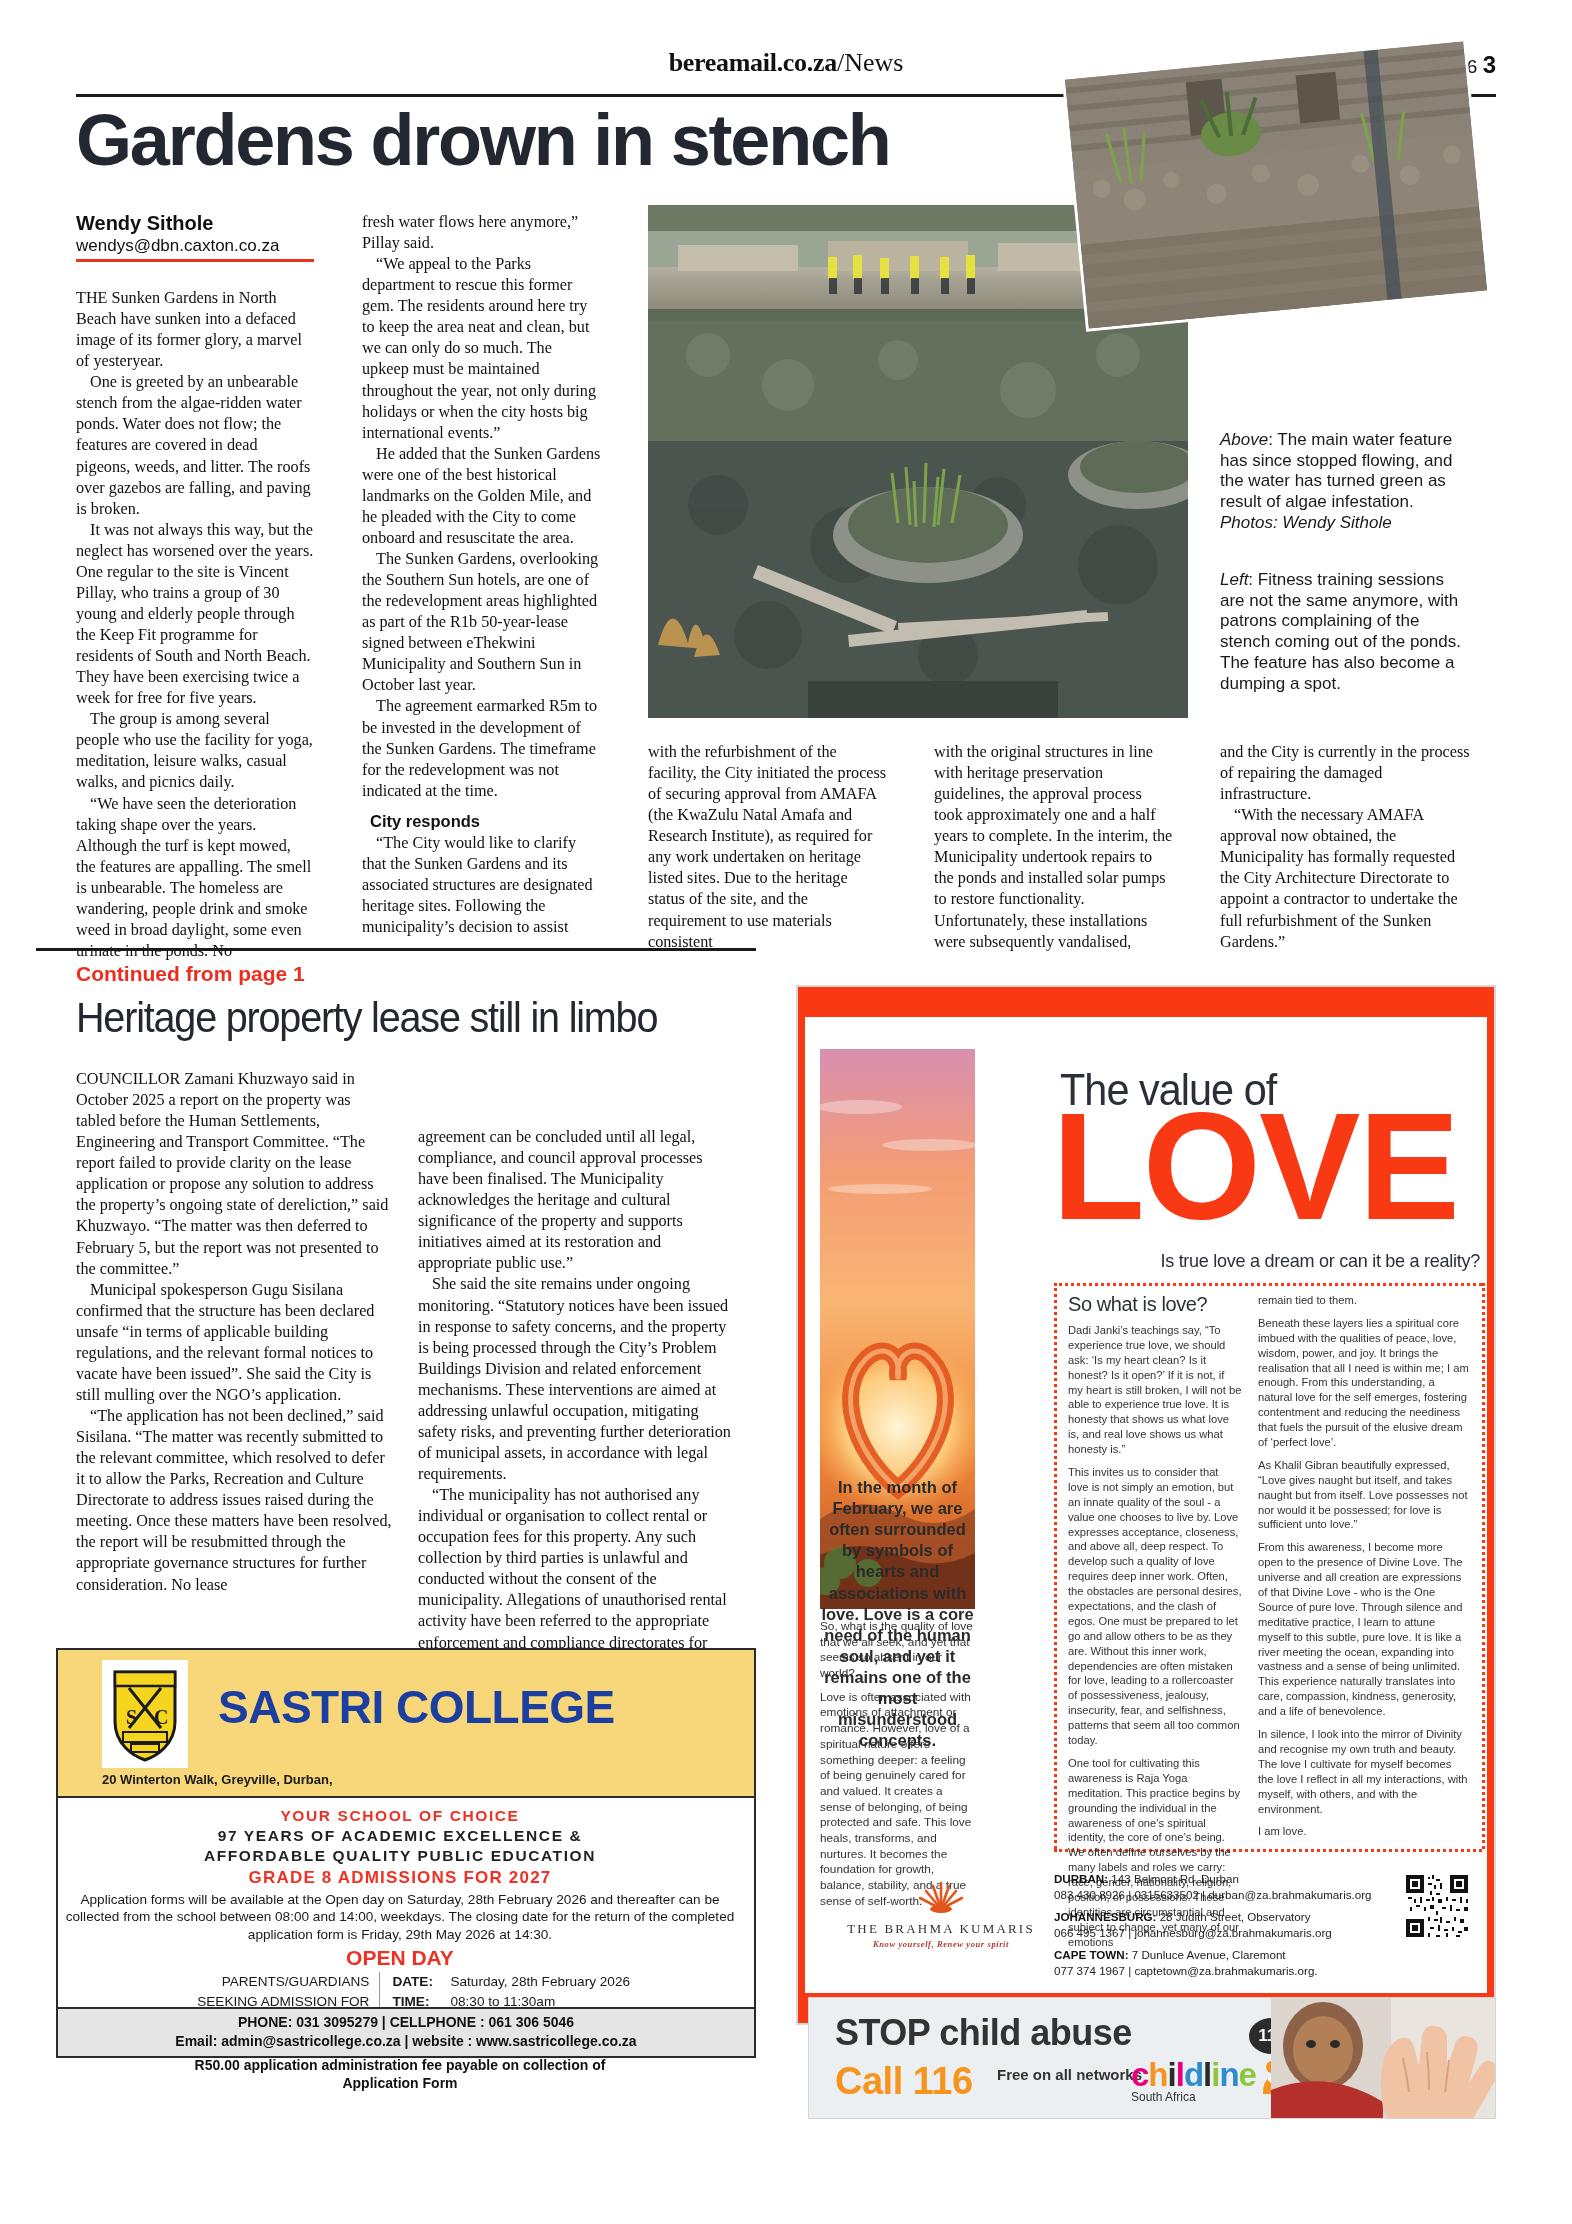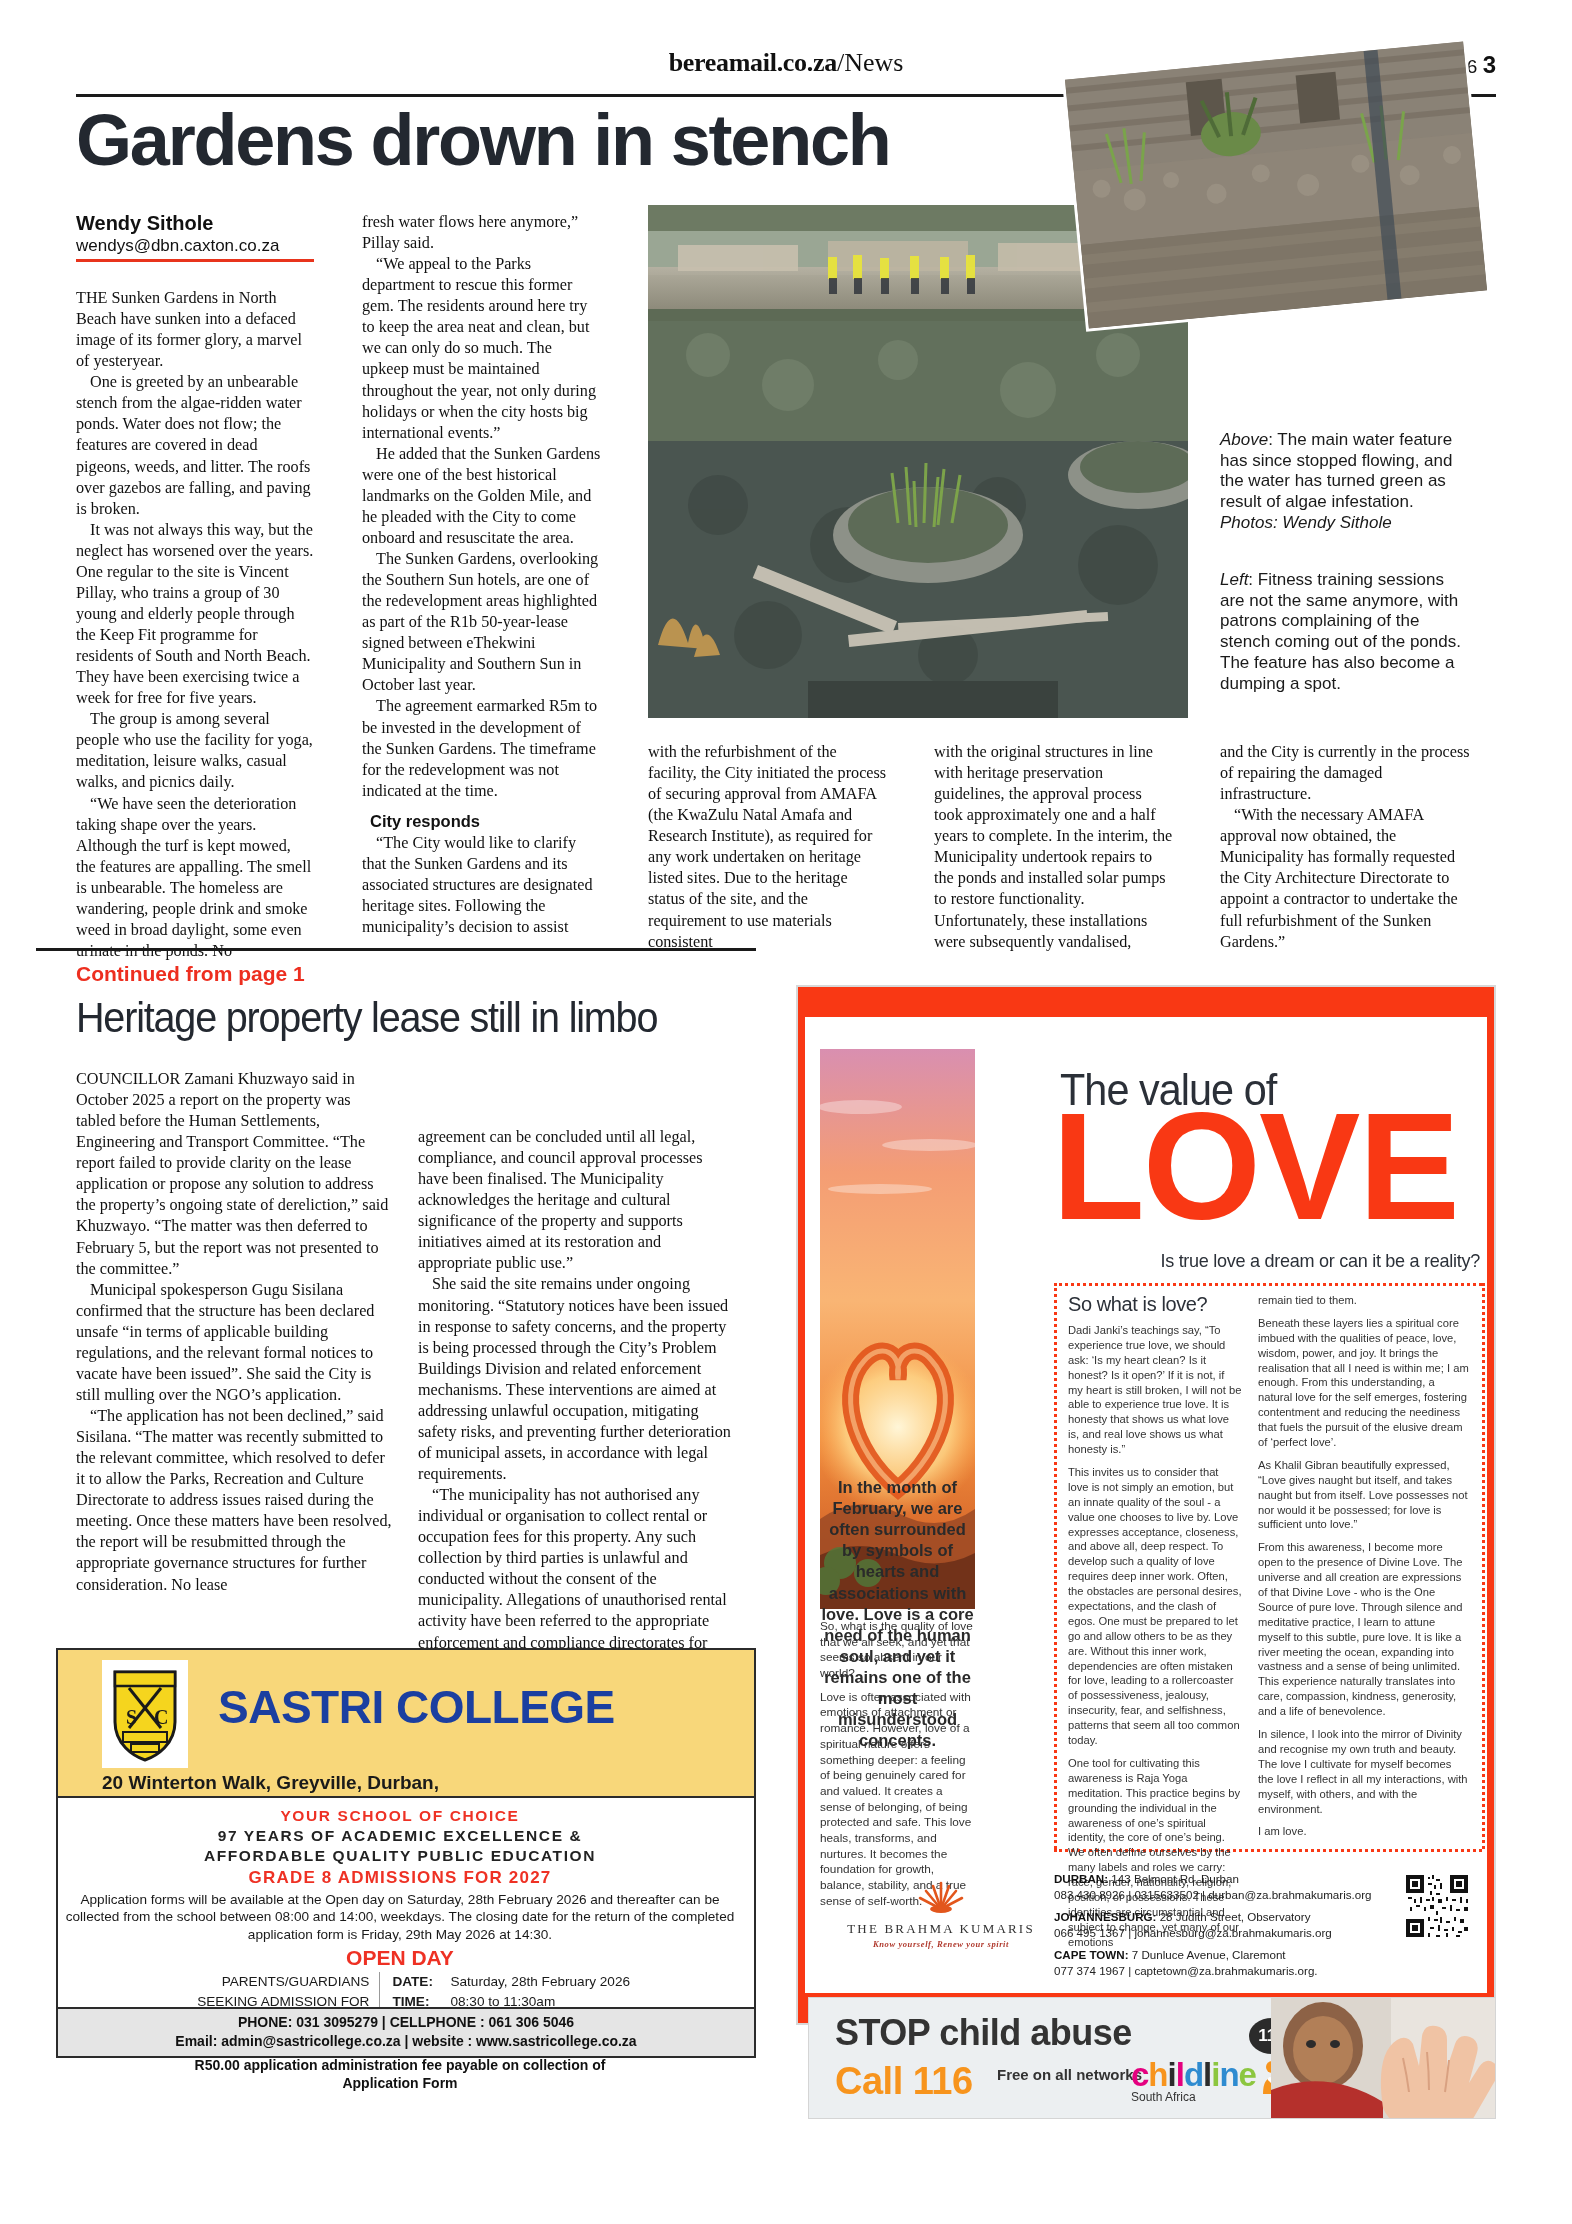--- a/index.html
+++ b/index.html
@@ -118,21 +118,21 @@
     position:absolute; left:44px; top:10px; width:86px; height:108px;
     background:#fff; display:flex; align-items:center; justify-content:center;
   }
   .crest svg { width:72px; height:96px; }
   .sastri-name {
     position:absolute; left:160px; top:30px;
     font-weight:bold; font-size:46px; color:#1b3fa0; letter-spacing:-0.5px;
   }
   .sastri-addr {
     position:absolute; left:44px; top:122px;
-    font-weight:bold; font-size:19px; color:#1a1a1a;
+    font-weight:bold; font-size:13px; color:#1a1a1a;
   }
   .sastri-body { padding:6px 14px 0 2px; text-align:center; }
   .s-red  { color:#ee3124; font-weight:bold; letter-spacing:1.6px; font-size:15.5px; margin-top:3px; }
   .s-blk  { color:#222;    font-weight:bold; letter-spacing:1.6px; font-size:15.5px; margin-top:2px; }
   .s-red2 { color:#ee3124; font-weight:bold; letter-spacing:1.2px; font-size:17px; margin-top:3px; }
   .s-para { font-size:13.6px; line-height:1.28; margin-top:3px; color:#1a1a1a; }
   .s-openday { color:#ee3124; font-weight:bold; font-size:21px; margin-top:3px; }
   .s-table {
     display:flex; justify-content:center; margin-top:2px; font-size:13.6px; color:#1a1a1a;
   }

